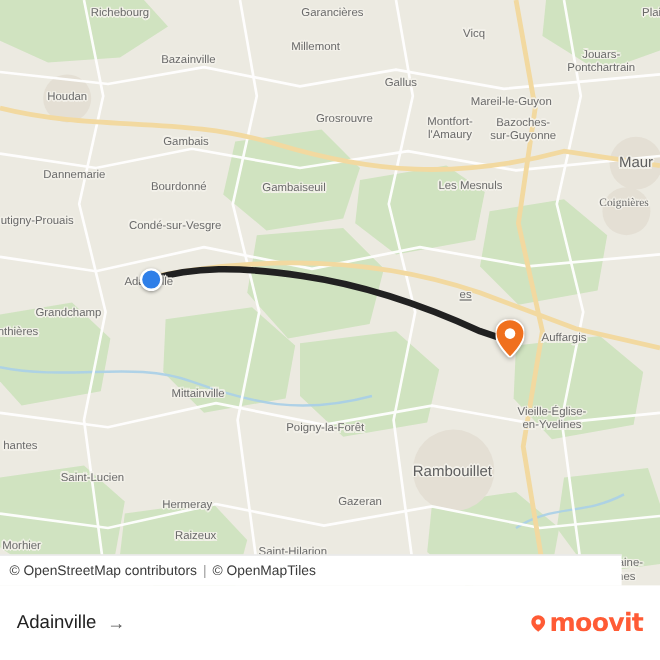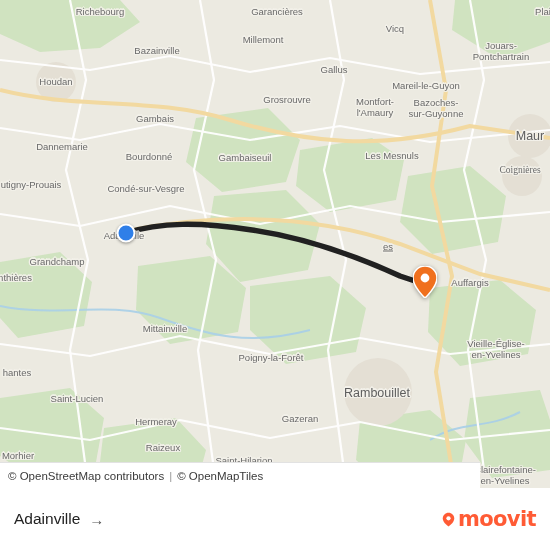--- a/index.html
+++ b/index.html
@@ -73,21 +73,21 @@
     justify-content: center;
     letter-spacing: .2px;
     cursor: pointer;
     border: none;
   }
 
   
   #attribution {
     position: absolute;
     left: 0; bottom: 0;
-    width: 480px;
+    width: 518px;
     height: 26px;
     background: #ffffff;
     border-top: 1px solid #e2e2e2;
     display: flex;
     align-items: center;
     padding-left: 8px;
     font-size: 11.5px;
     color: #3a3a3a;
   }
   #attribution .sep { margin: 0 5px; color: #999; }
@@ -215,21 +215,21 @@
         <div class="map-label" style="left: 392px; top: 155px;">Les Mesnuls</div>
         <div class="map-label" style="left: 520px; top: 170px; font-family: Liberation Serif, serif;">Coignières</div>
         <div class="map-label" style="left: 31px; top: 184px;">utigny-Prouais</div>
         <div class="map-label" style="left: 146px; top: 188px;">Condé-sur-Vesgre</div>
         <div class="map-label" style="left: 124px; top: 235px;">Adainville</div>
         <div class="map-label" style="left: 57px; top: 261px;">Grandchamp</div>
         <div class="map-label" style="left: 15px; top: 277px;">nthières</div>
         <div class="map-label" style="left: 388px; top: 246px; text-decoration: underline;">es</div>
         <div class="map-label" style="left: 470px; top: 282px;">Auffargis</div>
         <div class="map-label" style="left: 271px; top: 333px; margin-top: 24px;">Poigny-la-Forêt</div>
-        <div class="map-label" style="left: 460px; top: 349px; margin-left: 36px;">Vieille-Église-<br>en-Yvelines</div>
+        <div class="map-label" style="left: 460px; top: 349px;">Vieille-Église-<br>en-Yvelines</div>
         <div class="map-label" style="left: 121px; top: 328px; margin-left: 44px;">Mittainville</div>
         <div class="map-label" style="left: 17px; top: 372px;">hantes</div>
         <div class="map-label big" style="left: 377px; top: 393px;">Rambouillet</div>
         <div class="map-label" style="left: 77px; top: 398px;">Saint-Lucien</div>
         <div class="map-label" style="left: 156px; top: 421px;">Hermeray</div>
         <div class="map-label" style="left: 300px; top: 418px;">Gazeran</div>
         <div class="map-label" style="left: 163px; top: 447px;">Raizeux</div>
         <div class="map-label" style="left: 244px; top: 460px;">Saint-Hilarion</div>
         <div class="map-label" style="left: 18px; top: 455px;">Morhier</div>
         <div class="map-label" style="left: 505px; top: 475px;">Clairefontaine-<br>en-Yvelines</div>

